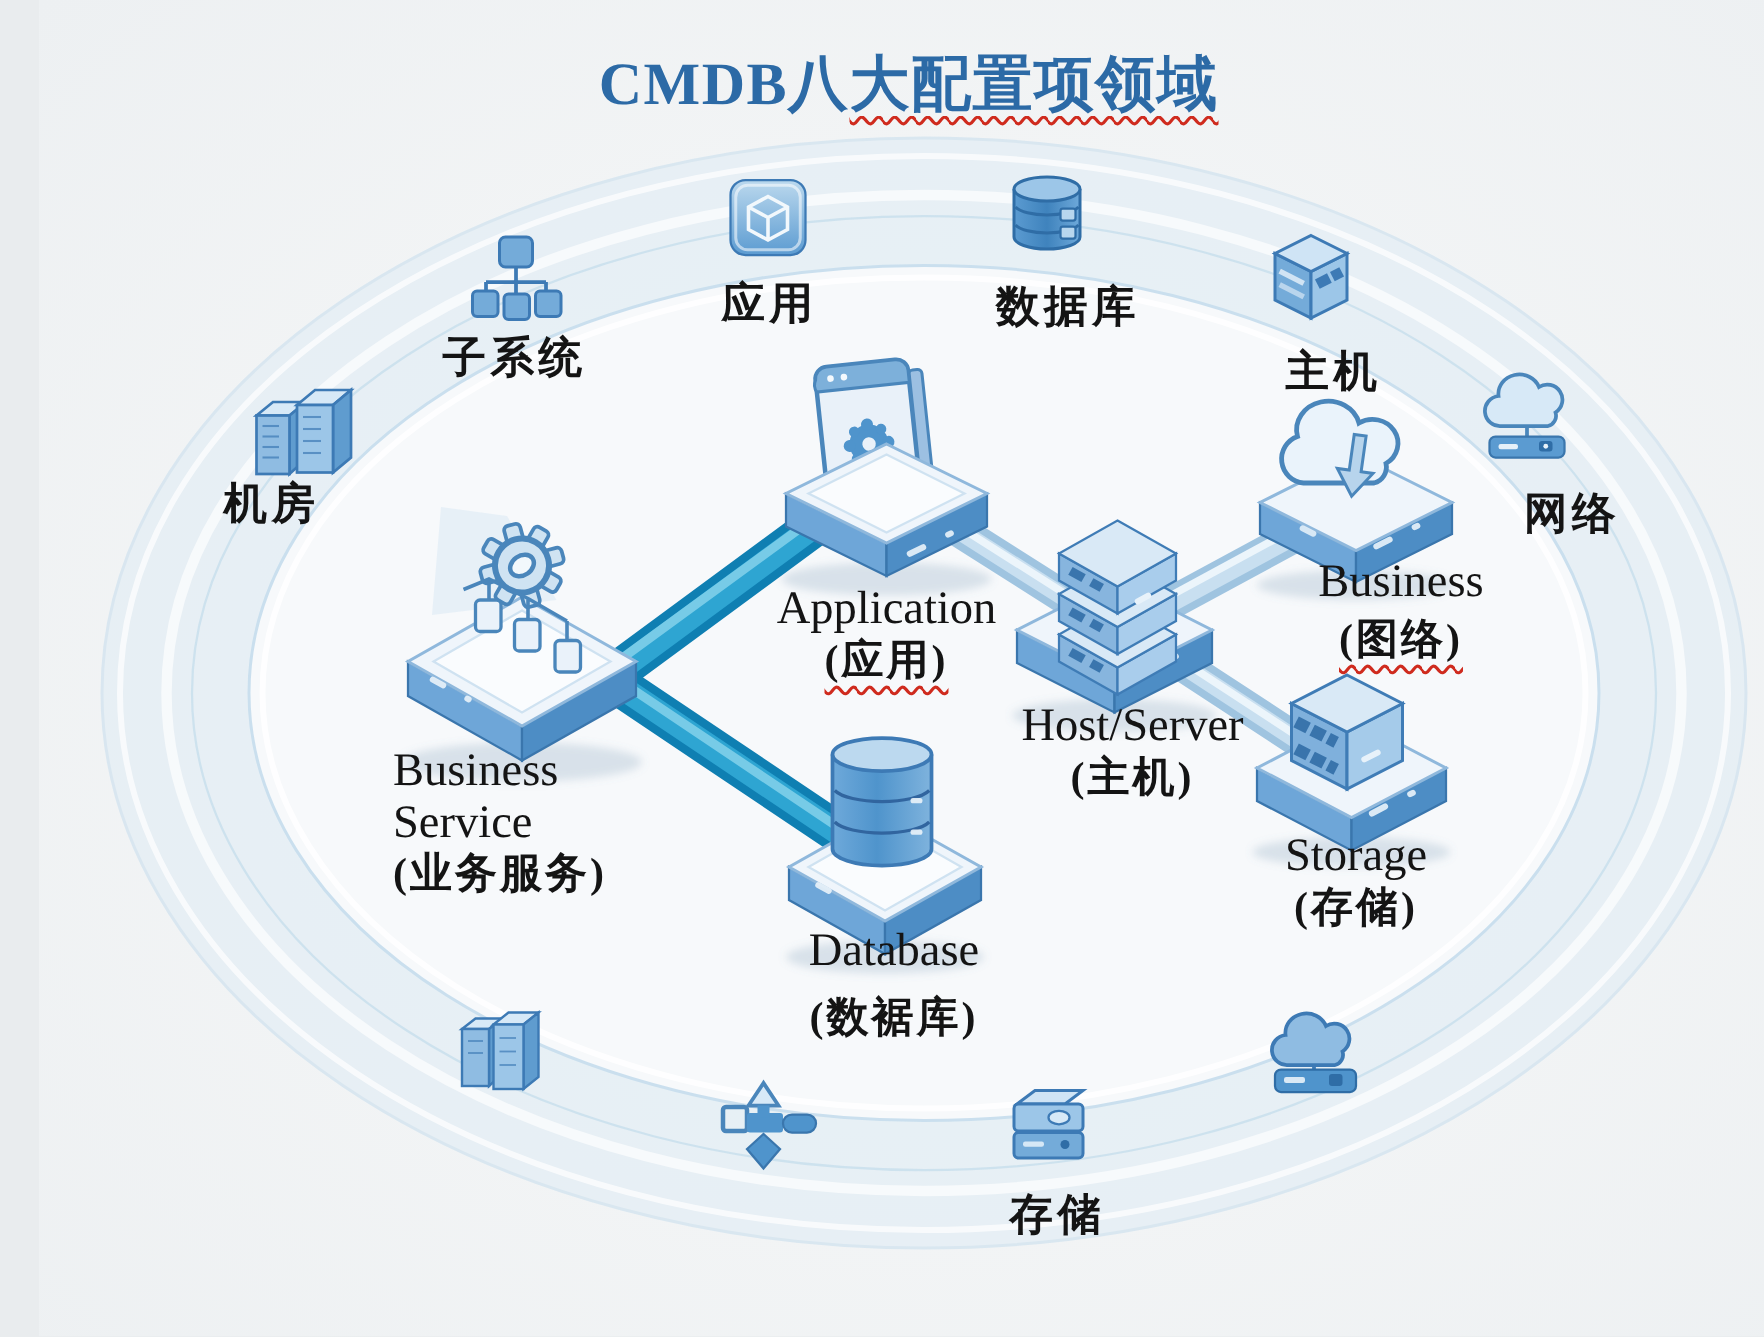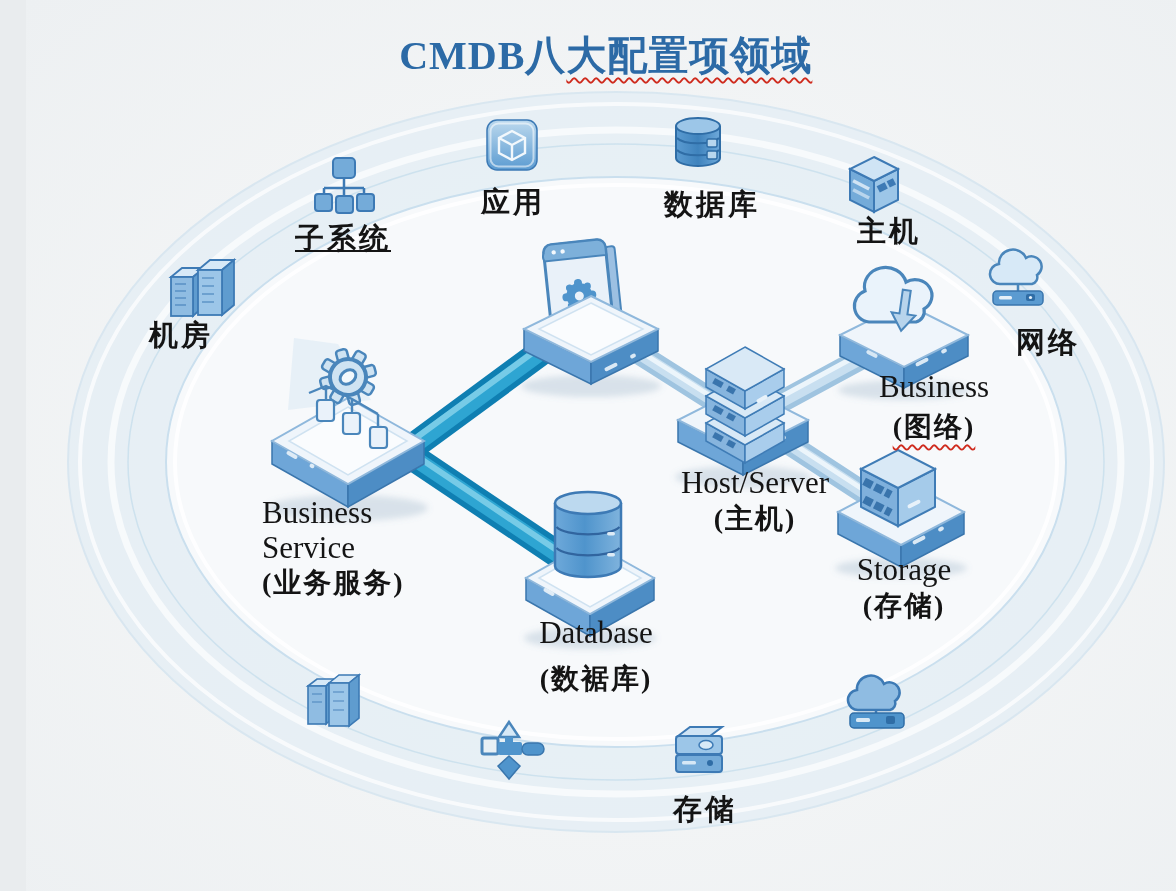--- a/index.html
+++ b/index.html
@@ -411,33 +411,37 @@
     <line x1="850" y1="710" x2="850" y2="714" stroke="#3d7ab5" stroke-width="2.5"></line>
     <rect x="824" y="713" width="54" height="15" rx="4" fill="#4f94cc" stroke="#2f6da6" stroke-width="1.5"></rect>
     <rect x="830" y="718" width="14" height="4" rx="1.5" fill="#e8f2fa" opacity="0.9"></rect>
     <rect x="860" y="716" width="9" height="8" rx="2" fill="#2f6da6"></rect>
   </g>
 </svg>
 
   <div class="title"><span>CMDB八</span><span class="wavy">大配置项领域</span></div>
 
   <div class="ring-label" style="left:155px; top:316px;">机房</div>
-  <div class="ring-label" style="left:317px; top:219px;text-decoration:underline;">子系统</div>
+  <div class="ring-label" style="left:317px; top:219px;">子系统</div>
   <div class="ring-label" style="left:487px; top:183px;">应用</div>
   <div class="ring-label" style="left:686px; top:185px;">数据库</div>
-  <div class="ring-label" style="left:863px; top:212px;text-align:right;">主机</div>
+  <div class="ring-label" style="left:863px; top:228px;text-align:right;">主机</div>
   <div class="ring-label" style="left:1022px; top:323px;">网络</div>
   <div class="ring-label" style="left:679px; top:790px;">存储</div>
 
   <div class="node-label left" style="left:236px; top:496px;">
     <div class="en">Business</div>
     <div class="en">Service</div>
     <div class="zh">(业务服务)</div>
   </div>
 
+  <div class="node-label" style="left:565px; top:388px; transform:translateX(-50%);">
+    <div class="en">Application</div>
+    <div class="zh wavy">(应用)</div>
+  </div>
 
   <div class="node-label" style="left:729px; top:466px; transform:translateX(-50%);">
     <div class="en">Host/Server</div>
     <div class="zh">(主机)</div>
   </div>
 
   <div class="node-label" style="left:908px; top:370px; transform:translateX(-50%);">
     <div class="en">Business</div>
     <div class="zh wavy gap-sm">(图络)</div>
   </div>

